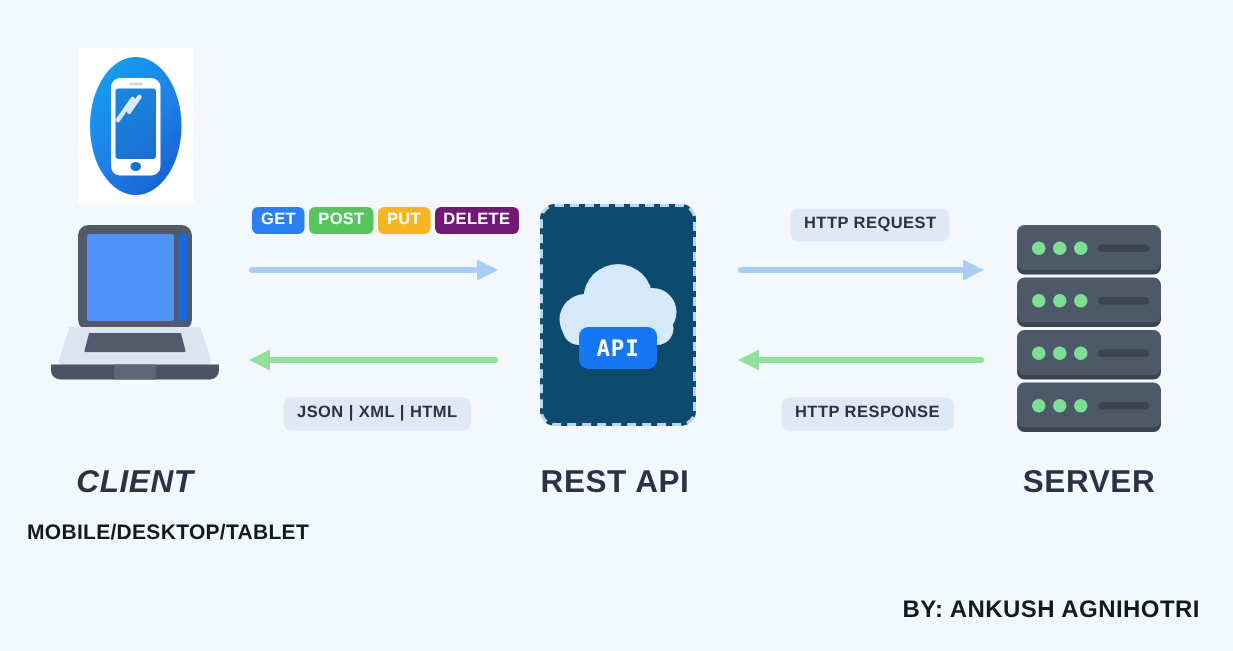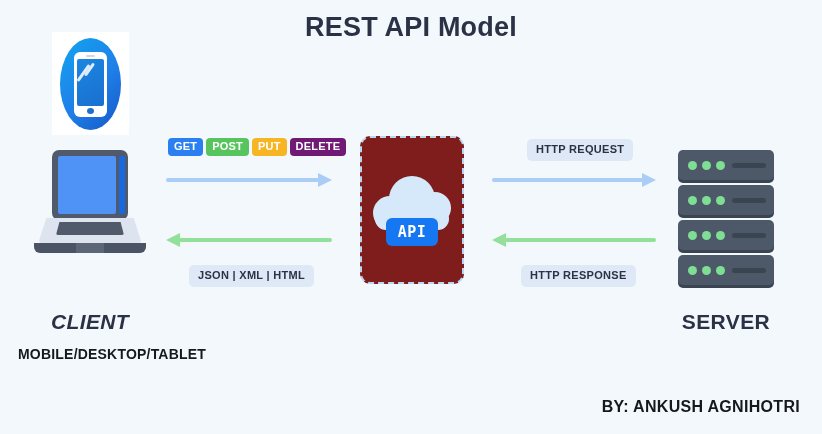--- a/index.html
+++ b/index.html
@@ -244,21 +244,21 @@
   #chip-request { left: 527px; top: 139px; }
   #chip-response { left: 521px; top: 265px; }
 
   
   .api-card {
     position: absolute;
     left: 360px;
     top: 136px;
     width: 100px;
     height: 144px;
-    background: #7f1d1d;
+    background: #0c4a6e;
     border: 2px dashed #bcd6f2;
     border-radius: 10px;
   }
   .cloud {
     position: absolute;
     left: 11px;
     top: 38px;
     width: 78px;
     height: 56px;
   }
@@ -370,21 +370,20 @@
     font-weight: bold;
     color: #14181f;
     letter-spacing: .3px;
   }
 </style>
 </head>
 <body>
 
 <div class="stage">
 
-  <div class="title">REST API Model</div>
 
   <div class="phone-card">
     <div class="phone-ellipse"></div>
     <div class="phone-body">
       <div class="phone-speaker"></div>
       <div class="phone-screen">
         <div class="phone-shine s1"></div>
         <div class="phone-shine s2"></div>
       </div>
       <div class="phone-home"></div>
@@ -462,19 +461,20 @@
     </div>
     <div class="unit u4">
       <span class="led l1"></span>
       <span class="led l2"></span>
       <span class="led l3"></span>
       <span class="bar"></span>
     </div>
   </div>
 
   <div class="col-label" id="label-client">CLIENT</div>
+  <div class="col-label" id="label-restapi">REST API</div>
   <div class="col-label" id="label-server">SERVER</div>
 
   <div class="sub-label">MOBILE/DESKTOP/TABLET</div>
 
   <div class="credit">BY: ANKUSH AGNIHOTRI</div>
 
 </div>
 
 </body></html>

